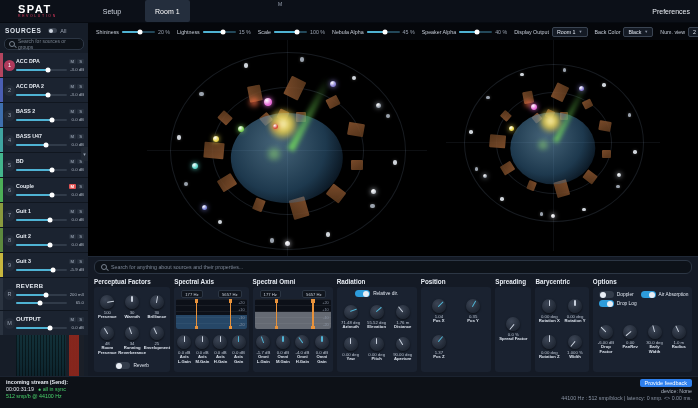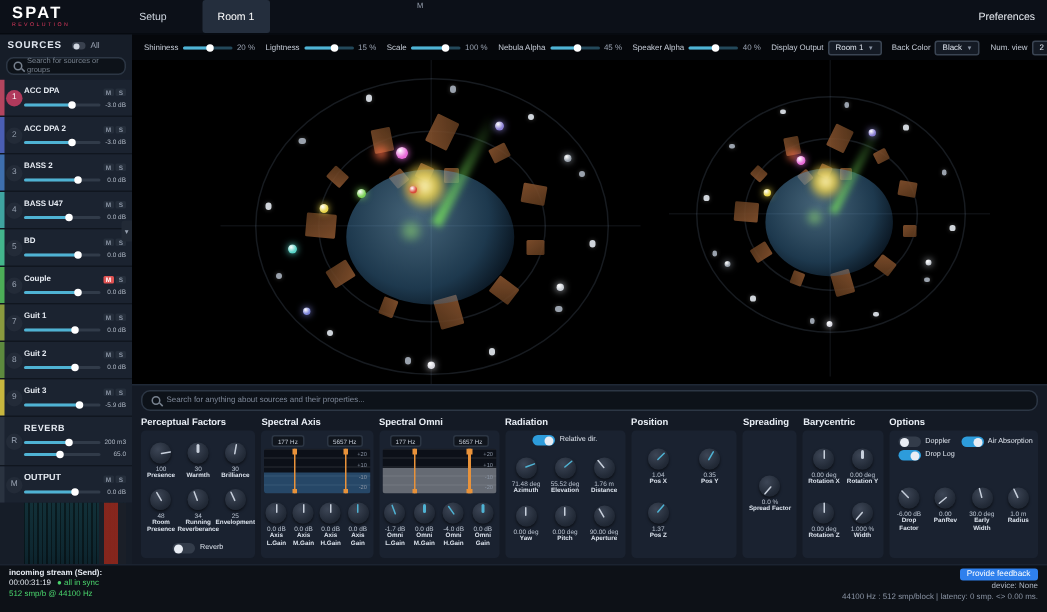--- a/index.html
+++ b/index.html
@@ -1,20 +1,20 @@
 <!DOCTYPE html>
 <html><head>
 <meta charset="utf-8">
 <style>
   html,body{margin:0;padding:0;background:#05070b;}
   body{width:698px;height:408px;overflow:hidden;font-family:"Liberation Sans",sans-serif;-webkit-font-smoothing:antialiased;}
   .app{width:698px;height:408px;display:flex;flex-direction:column;background:#0b0f16;}
   
   .hdr{height:22px;background:#0c1018;display:flex;align-items:center;padding:0 8px;position:relative;flex:0 0 auto;border-bottom:1px solid #060a10;}
-  .logo{line-height:1;color:#fff;font-weight:bold;font-size:11px;letter-spacing:1.5px;}
+  .logo{line-height:1;color:#fff;font-weight:bold;font-size:11px;letter-spacing:1.5px;margin-left:10px;}
   .logo .rev{display:block;color:#e23a5f;font-size:3.5px;letter-spacing:1.6px;font-weight:normal;}
   .tab{margin-left:36px;font-size:7px;color:#cfd6e0;padding:4px 10px;}
   .tab.active{margin-left:14px;background:#242e3d;border-radius:2px;color:#fff;height:14px;display:flex;align-items:center;}
   .tab-m{position:absolute;left:278px;top:1px;font-size:5px;color:#9aa3b2;}
   .prefs{margin-left:auto;font-size:7px;color:#e8ecf2;}
   .main-row{flex:1;display:flex;min-height:0;}
   
   .sb{width:88px;background:#161d28;display:flex;flex-direction:column;position:relative;flex:0 0 auto;}
   .sb-head{display:flex;align-items:center;gap:3px;padding:4px 5px 3px;color:#dfe5ee;}
   .sb-title{font-size:6.5px;font-weight:bold;letter-spacing:.6px;}

